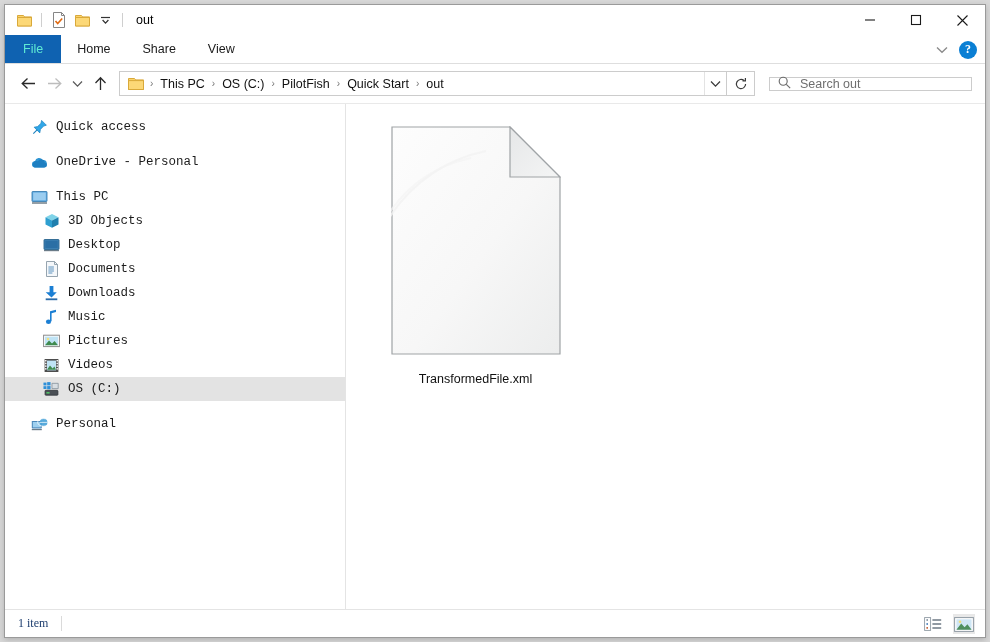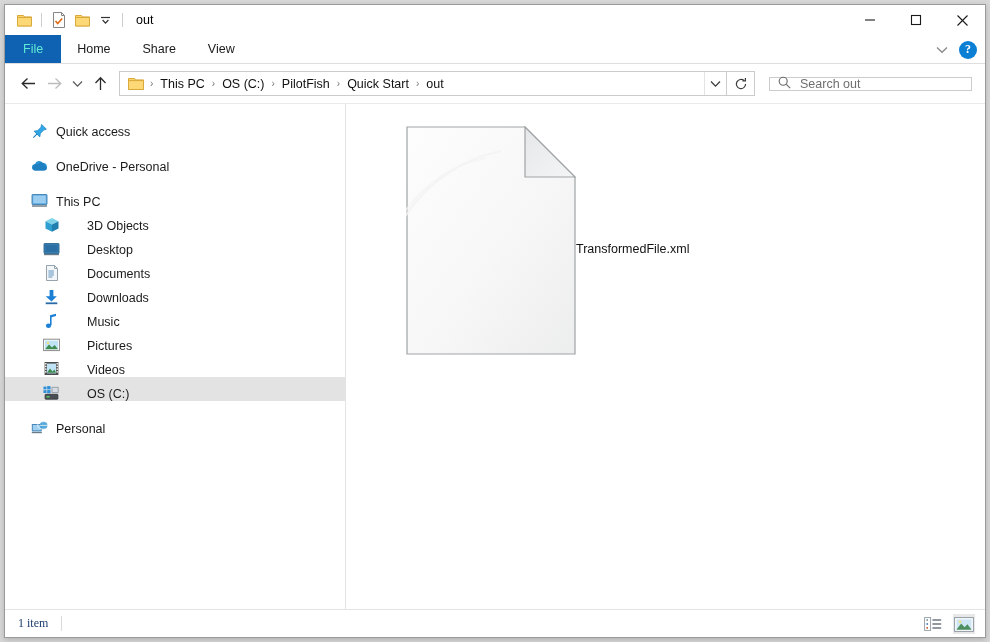--- a/index.html
+++ b/index.html
@@ -154,26 +154,27 @@
   }
   .sidebar {
     width: 341px; min-width: 341px;
     background: #ffffff;
     border-right: 1px solid #e4e4e4;
     padding-top: 11px;
     overflow: hidden;
   }
   .nav-item {
     height: 24px;
-    display: flex; align-items: flex-end;
+    display: flex; align-items: center;
     font-size: 12.5px; color: #1b1b1b;
     padding-left: 26px;
     white-space: nowrap;
-  }
-  .nav-item.indent { padding-left: 38px; gap: 19px; }
+    font-family: Liberation Mono, monospace;
+  }
+  .nav-item.indent { padding-left: 38px; }
   .nav-item.selected { background: #e3e3e3; }
   .nav-item .ico {
     width: 17px; height: 17px; margin-right: 8px;
     display: flex; align-items: center; justify-content: center;
     flex: 0 0 17px;
   }
   .nav-gap { height: 11px; }
 
   
   .content {
@@ -181,21 +182,21 @@
     background: #ffffff;
     position: relative;
     padding: 14px 0 0 0;
   }
   .file-grid {
     display: flex; flex-wrap: wrap;
     padding-left: 60px;
   }
   .file-tile {
     width: 139px;
-    display: flex; flex-direction: row; align-items: center;
+    display: flex; flex-direction: column; align-items: center;
     padding-top: 8px;
   }
   .doc-icon {
     position: relative;
     width: 170px; height: 229px;
   }
   .doc-label {
     font-size: 12.5px; color: #111111;
     margin-top: 17px;
     text-align: center;

